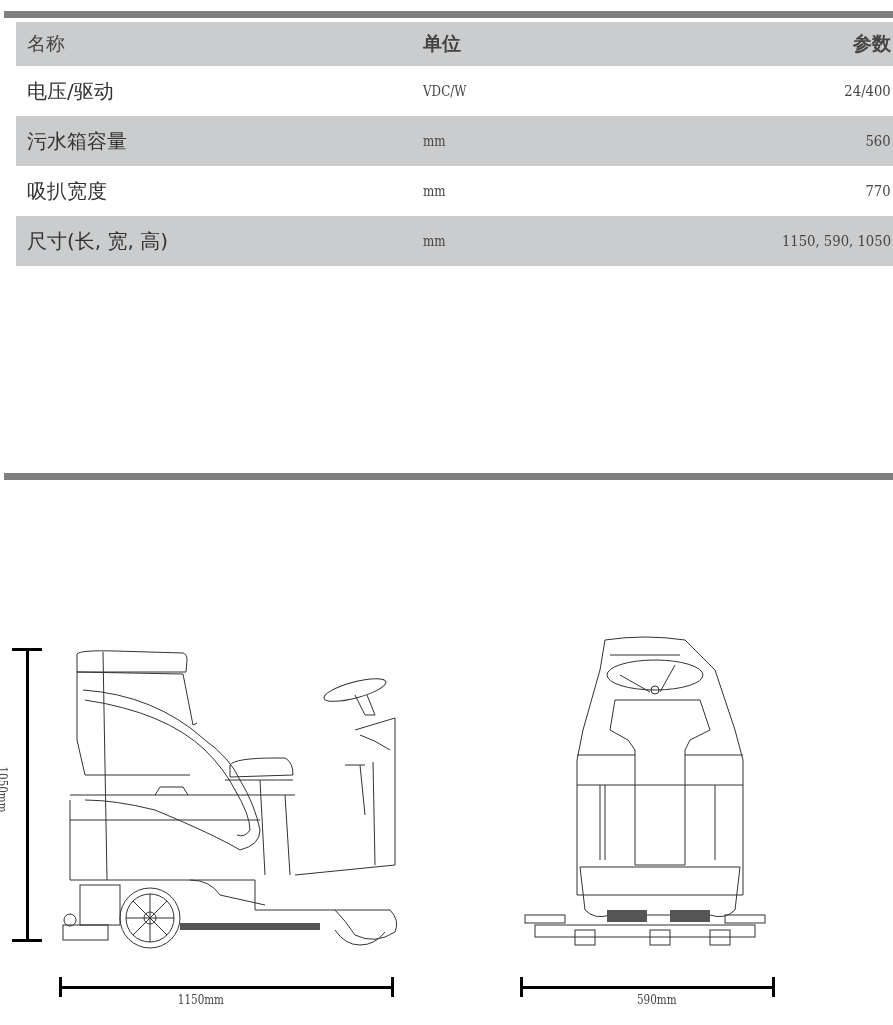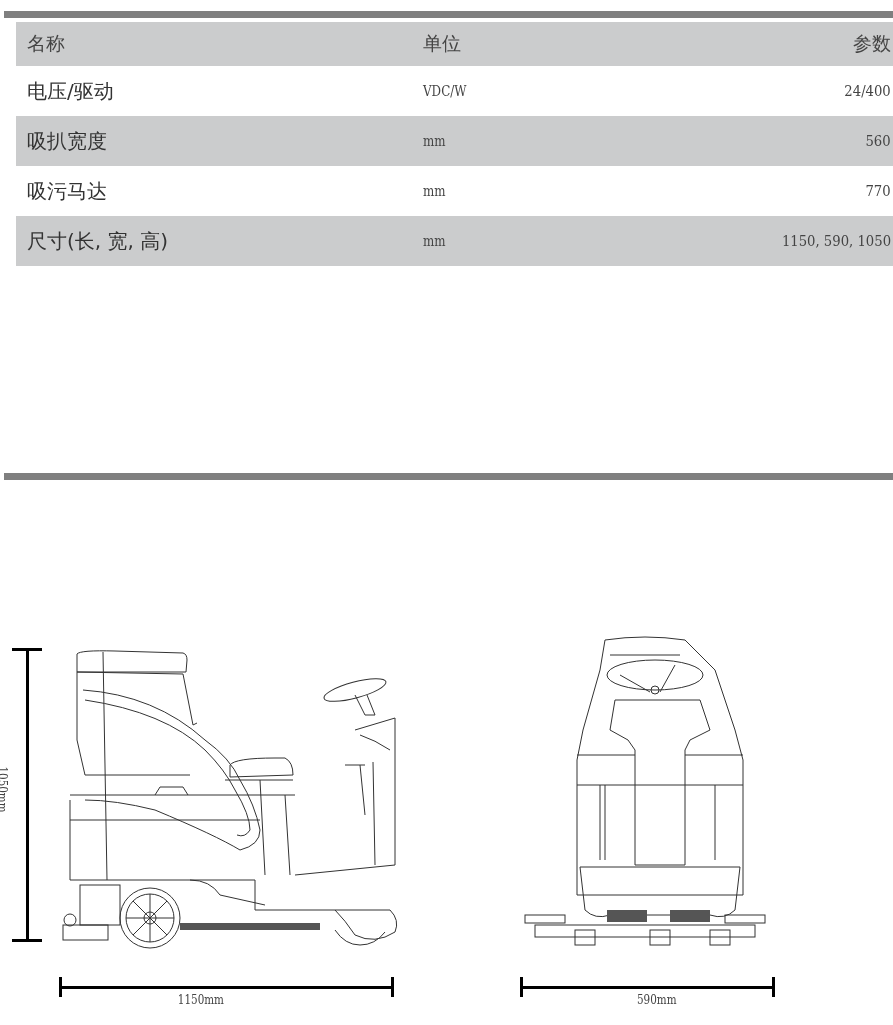--- a/index.html
+++ b/index.html
@@ -8,21 +8,21 @@
   .rule-top { position: absolute; left: 4px; top: 11px; width: 889px; height: 7px; background: #7f7f7f; }
   .rule-bottom { position: absolute; left: 4px; top: 473px; width: 889px; height: 7px; background: #7f7f7f; }
   .table { position: absolute; left: 16px; top: 22px; width: 889px; }
   .row { position: relative; height: 50.1px; display: flex; align-items: center; }
   .row.shaded { background: #cbcccd; }
   .row.header { height: 44px; }
   .cell-name { position: absolute; left: 11px; font-size: 20px; color: #333; }
   .cell-unit { position: absolute; left: 407px; font-family: "DejaVu Serif", serif; font-size: 14px; color: #444; transform: scaleX(0.85); transform-origin: left center; }
   .cell-value { position: absolute; right: 14px; font-family: "DejaVu Serif", serif; font-size: 15px; color: #444; transform: scaleX(0.88); transform-origin: right center; }
   .header .cell-name { font-size: 19px; color: #444; }
-  .header .cell-unit, .header .cell-value { font-family: "DejaVu Sans", sans-serif; font-weight: normal; font-size: 19px; color: #444; transform: none; }
+  .header .cell-unit, .header .cell-value { font-family: "DejaVu Sans", sans-serif; font-weight: bold; font-size: 19px; color: #444; transform: none; }
 
   .dim { position: absolute; background: #000; }
   .dim-label { position: absolute; font-family: "DejaVu Serif", serif; font-size: 13px; color: #444; transform: scaleX(0.8); }
   svg { position: absolute; }
 </style>
 </head>
 <body>
 
 <div class="rule-top"></div>
 
@@ -31,26 +31,26 @@
     <span class="cell-name">名称</span>
     <span class="cell-unit">单位</span>
     <span class="cell-value">参数</span>
   </div>
   <div class="row">
     <span class="cell-name">电压/驱动</span>
     <span class="cell-unit">VDC/W</span>
     <span class="cell-value">24/400</span>
   </div>
   <div class="row shaded">
-    <span class="cell-name">吸扒宽度</span>
+    <span class="cell-name">污水箱容量</span>
     <span class="cell-unit">mm</span>
     <span class="cell-value">560</span>
   </div>
   <div class="row">
-    <span class="cell-name">吸污马达</span>
+    <span class="cell-name">吸扒宽度</span>
     <span class="cell-unit">mm</span>
     <span class="cell-value">770</span>
   </div>
   <div class="row shaded">
     <span class="cell-name">尺寸(长, 宽, 高)</span>
     <span class="cell-unit">mm</span>
     <span class="cell-value">1150, 590, 1050</span>
   </div>
 </div>
 

